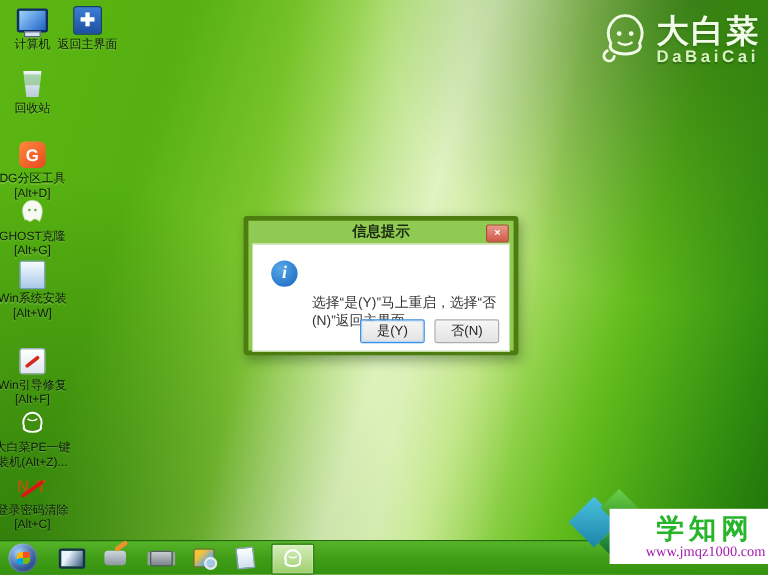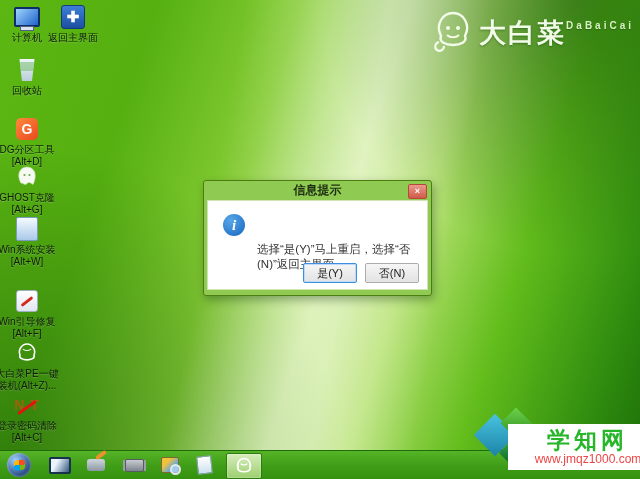--- a/index.html
+++ b/index.html
@@ -27,23 +27,23 @@
   .ic-bin::after{content:"";position:absolute;left:2px;right:2px;top:3px;height:9px;background:rgba(120,190,110,.55);}
   .ic-dg{width:22px;height:22px;background:linear-gradient(140deg,#ff8a3c,#e8481e);border-radius:5px;color:#fff;font-weight:bold;font-size:14px;display:flex;align-items:center;justify-content:center;}
   .ic-box{width:20px;height:22px;background:linear-gradient(#f4fbff,#aac9e8);border:1px solid #7a9cc0;border-radius:2px;}
   .ic-wrench{width:20px;height:20px;background:linear-gradient(#ffffff,#dfe7ef);border:1px solid #9fb0c2;border-radius:3px;position:relative;}
   .ic-wrench::after{content:"";position:absolute;left:3px;top:9px;width:14px;height:3px;background:#d42a1e;border-radius:2px;transform:rotate(-38deg);}
   .ic-nt{font-weight:bold;font-size:14px;color:#a16207;position:relative;letter-spacing:1px;}
   .ic-nt::after{content:"";position:absolute;left:2px;top:9px;width:22px;height:3px;background:#e01410;transform:rotate(-35deg);border-radius:2px;}
   
   .logo{position:absolute;top:8px;right:6px;display:flex;align-items:center;gap:4px;}
   .logo-title{font-size:27px;font-weight:bold;color:#f2fbe8;letter-spacing:2px;line-height:26px;text-shadow:0 1px 2px rgba(20,80,10,.5);}
-  .logo-sub{font-size:10px;font-weight:bold;color:#d9f2c0;letter-spacing:3px;text-shadow:0 1px 1px rgba(20,80,10,.5);}
-  
-  .dialog{position:absolute;left:203px;top:180px;width:229px;height:116px;background:#8fcb53;border:1px solid #4d7c0f;border-radius:3px;box-shadow:2px 4px 10px rgba(0,40,0,.35);padding:0 3px 3px 3px;box-sizing:border-box;}
+  .logo-sub{font-size:14px;font-weight:bold;color:#d9f2c0;letter-spacing:3px;text-shadow:0 1px 1px rgba(20,80,10,.5);}
+  
+  .dialog{position:absolute;left:203px;top:180px;width:229px;height:116px;background:#8fcb53;border:4px solid #4d7c0f;border-radius:3px;box-shadow:2px 4px 10px rgba(0,40,0,.35);padding:0 3px 3px 3px;box-sizing:border-box;}
   .dlg-title{height:19px;line-height:19px;text-align:center;font-size:12px;font-weight:bold;color:#1d2b10;position:relative;}
   .dlg-close{position:absolute;right:1px;top:3px;width:17px;height:13px;background:linear-gradient(#e89a8e,#d05a48);border:1px solid #b8473a;border-radius:2px;color:#fff;font-size:9px;line-height:12px;text-align:center;font-weight:bold;cursor:pointer;}
   .dlg-body{background:#fff;height:90px;position:relative;border:1px solid #cfe3b4;box-sizing:border-box;}
   .dlg-info{position:absolute;left:15px;top:13px;width:22px;height:22px;border-radius:50%;background:radial-gradient(circle at 35% 30%,#58a7e8,#1565c0);color:#fff;font-family:"Liberation Serif",serif;font-style:italic;font-weight:bold;font-size:15px;display:flex;align-items:center;justify-content:center;}
   .dlg-msg1{position:absolute;left:49px;top:15px;font-size:11.5px;color:#333;}
   .dlg-msg2{position:absolute;left:49px;top:41px;font-size:11.5px;color:#333;}
   .dlg-btn{position:absolute;bottom:6px;width:54px;height:20px;background:linear-gradient(#f6f6f6,#e3e3e3);border:1px solid #acacac;border-radius:2px;font-size:11px;color:#222;text-align:center;line-height:18px;cursor:pointer;box-sizing:border-box;margin-top:41px;}
   .dlg-btn.yes{right:70px;border-color:#3d8fe0;box-shadow:0 0 0 1px #bcd9f5 inset;}
   .dlg-btn.no{right:8px;}
   
@@ -64,21 +64,21 @@
   .tb-note{left:192px;}
   .tb-note .g{width:13px;height:16px;background:linear-gradient(#ffffff,#cfe0ee);border:1px solid #8aa4bd;border-radius:1px;transform:rotate(-6deg);}
   .tb-active{left:226px;width:34px;height:24px;top:2px;border:1px solid #2e7d12;border-radius:2px;background:linear-gradient(#d6edbc,#9ccf6d);box-shadow:0 0 2px rgba(255,255,255,.7) inset;}
   
   .wm-diamond{position:absolute;z-index:6;}
   .wm-d1{left:480px;top:420px;width:30px;height:30px;background:linear-gradient(135deg,#49c2df,#1c84a8);transform:rotate(45deg);}
   .wm-d2{left:505px;top:412px;width:22px;height:22px;background:linear-gradient(135deg,#6cd14c,#2e8f1c);transform:rotate(45deg);}
   .wm-d3{left:502px;top:446px;width:14px;height:14px;background:linear-gradient(135deg,#2f9f4d,#136b2a);transform:rotate(45deg);}
   .watermark{position:absolute;left:508px;top:424px;width:132px;height:46px;background:#fff;z-index:7;display:flex;flex-direction:column;align-items:center;justify-content:center;}
   .wm-title{font-size:23px;font-weight:bold;color:#27b52a;letter-spacing:4px;line-height:24px;margin-left:27px;}
-  .wm-url{font-family:Liberation Sans, sans-serif;font-size:12px;color:#ef4444;line-height:15px;margin-left:28px;}
+  .wm-url{font-family:Liberation Serif, serif;font-size:12px;color:#a21caf;line-height:15px;margin-left:28px;}
 </style>
 </head>
 <body>
 
 <div class="dt-item" style="left:-6px;top:4px">
   <div class="dt-ico">
       <div class="ic-computer"></div>
     </div>
   <div class="dt-label">计算机</div>
 </div>
@@ -147,21 +147,21 @@
 <div class="logo">
   <span>
     <svg width="44" height="46" viewBox="0 0 44 46">
         <path d="M10 28C4 16 12 5 22 5s18 11 12 23c5 12-29 12-24 0z" fill="none" stroke="#f2fbe8" stroke-width="2.4"></path>
         <circle cx="17" cy="20" r="2" fill="#f2fbe8"></circle>
         <circle cx="27" cy="20" r="2" fill="#f2fbe8"></circle>
         <path d="M16 27c3 3 9 3 12 0" fill="none" stroke="#f2fbe8" stroke-width="2"></path>
         <path d="M8 34c-4 1-5 6-2 8 3 2 7 0 7-4" fill="none" stroke="#f2fbe8" stroke-width="2.2"></path>
       </svg>
   </span>
-  <span style="display:flex;flex-direction:row;">
+  <span style="display:flex;flex-direction:column;">
     <span class="logo-title">大白菜</span>
     <span class="logo-sub">DaBaiCai</span>
   </span>
 </div>
 
 <div class="dialog">
   <div class="dlg-title">
     <span>信息提示</span>
     <span class="dlg-close">×</span>
   </div>

